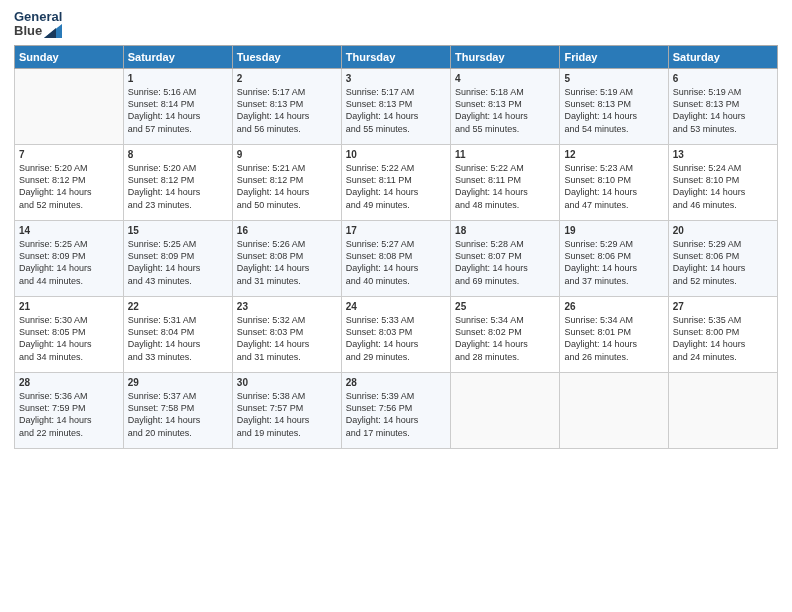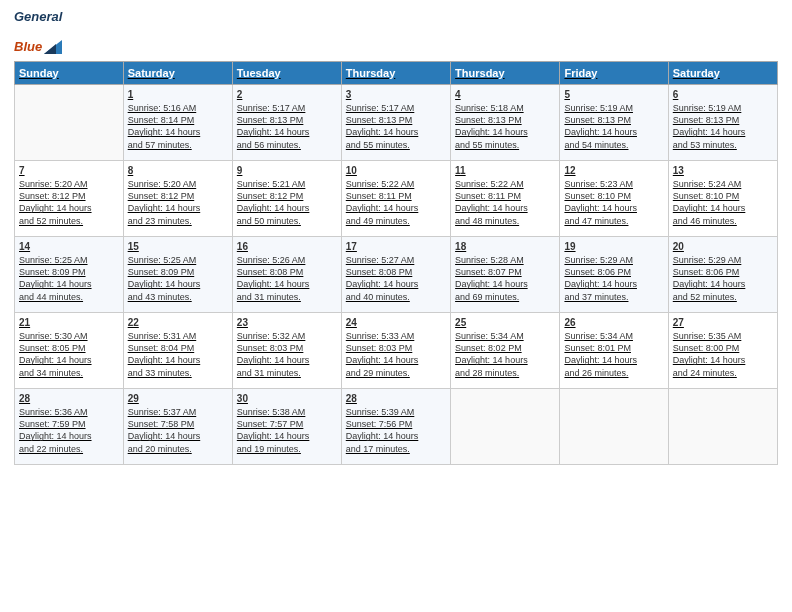--- a/index.html
+++ b/index.html
@@ -19,40 +19,38 @@
     .header {
       display: flex;
       justify-content: space-between;
       align-items: flex-start;
       margin-bottom: 6px;
     }
     .logo {
       display: flex;
       align-items: center;
       gap: 4px;
-      font-style: italic;
     }
     .title-block {
       text-align: right;
     }
     .month-title {
       font-size: 32px;
       font-weight: bold;
       color: #1a3a5c;
       line-height: 1.1;
     }
     .location-title {
       font-size: 15px;
       color: #444;
     }
     table {
       width: 100%;
       border-collapse: collapse;
       font-size: 9.5px;
-      text-decoration: underline;
     }
     thead tr th {
       background: #2a7ab8;
       color: #fff;
       padding: 5px 4px;
       text-align: left;
       font-size: 11px;
       font-weight: bold;
       border: 1px solid #aaa;
     }
@@ -82,21 +80,21 @@
     .empty { background: #f9f9f9 !important; }
   </style>
 </head>
 <body>
 
 <div class="page">
   <div class="header">
     <div class="logo">
   <div style="display:flex;flex-direction:column;line-height:1.1;">
     <span style="font-size:13px;font-weight:bold;color:#1a3a5c;">General</span>
-    <span style="font-size:13px;font-weight:bold;color:#c2410c;display:flex;align-items:center;margin-top:16px;">
+    <span style="font-size:13px;font-weight:bold;color:#404040;display:flex;align-items:center;">
       Blue
       <svg width="18" height="14" viewBox="0 0 18 14" style="margin-left:2px;">
         <polygon points="0,14 18,14 18,0" fill="#2a7ab8"></polygon>
         <polygon points="0,14 12,14 12,4" fill="#1a3a5c"></polygon>
       </svg>
     </span>
   </div>
 </div>
     <div class="title-block">
       <div class="month-title"></div>

